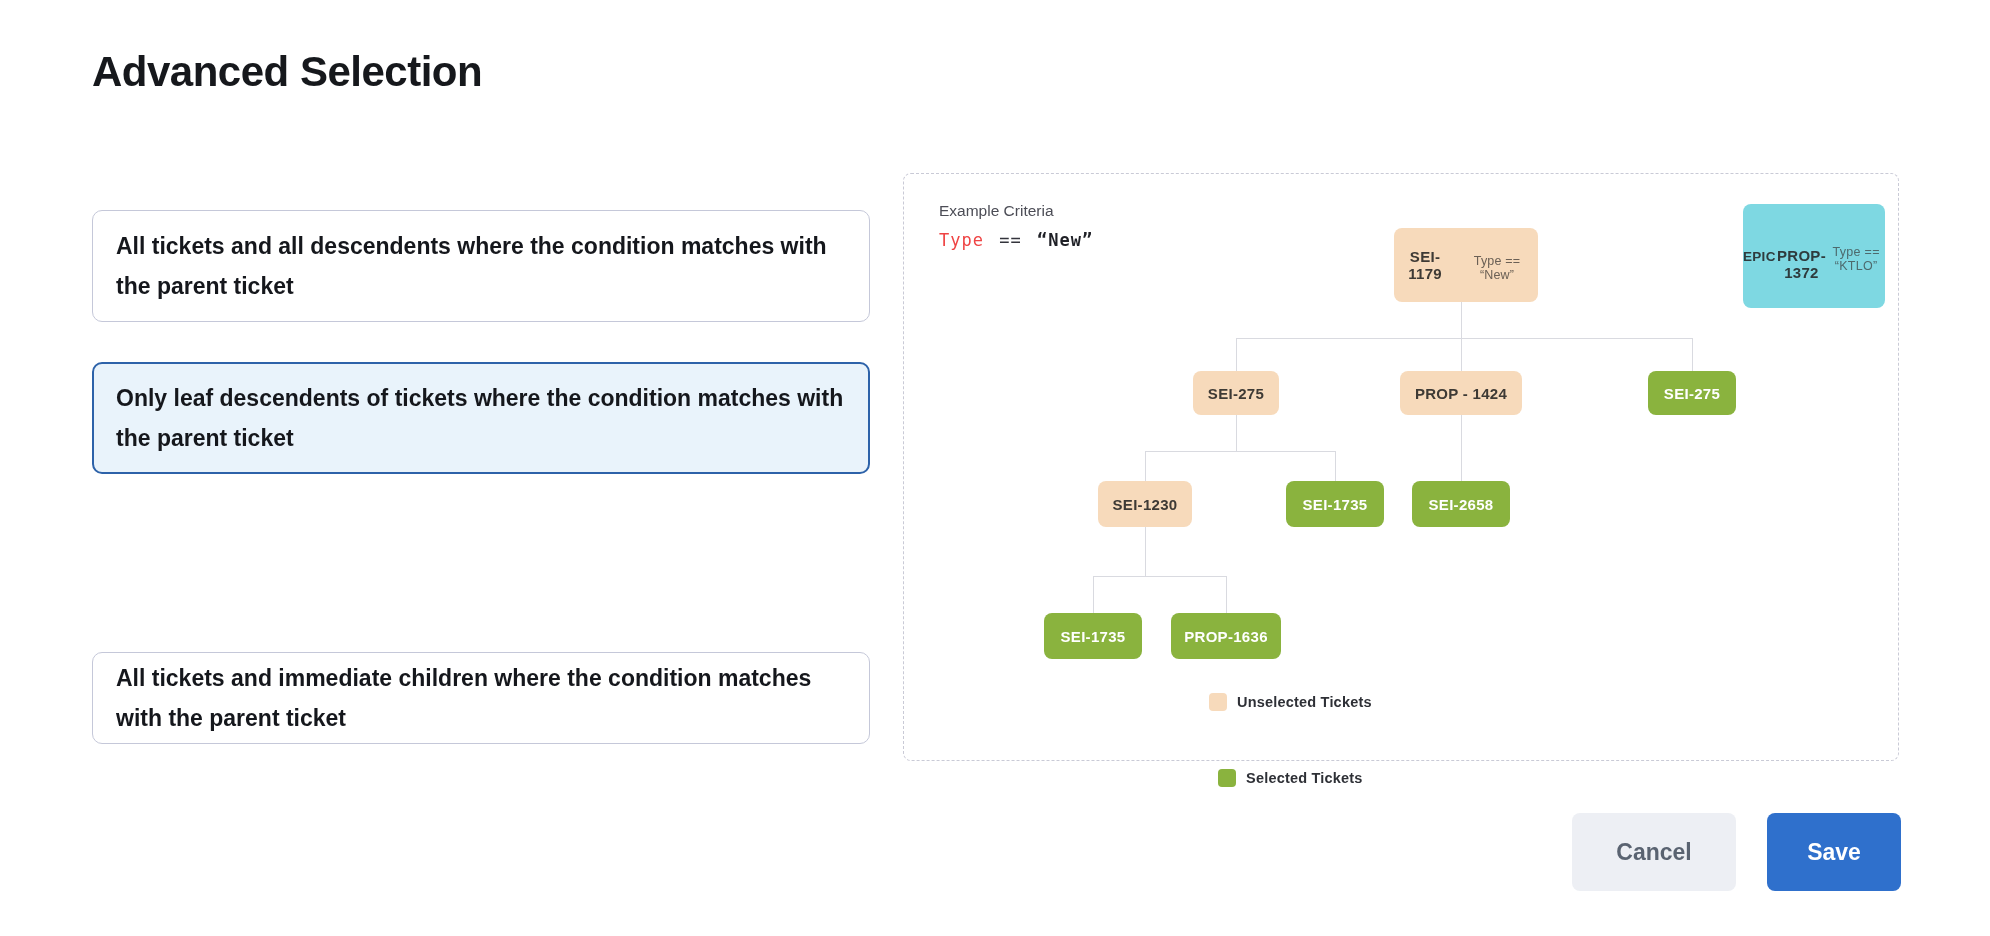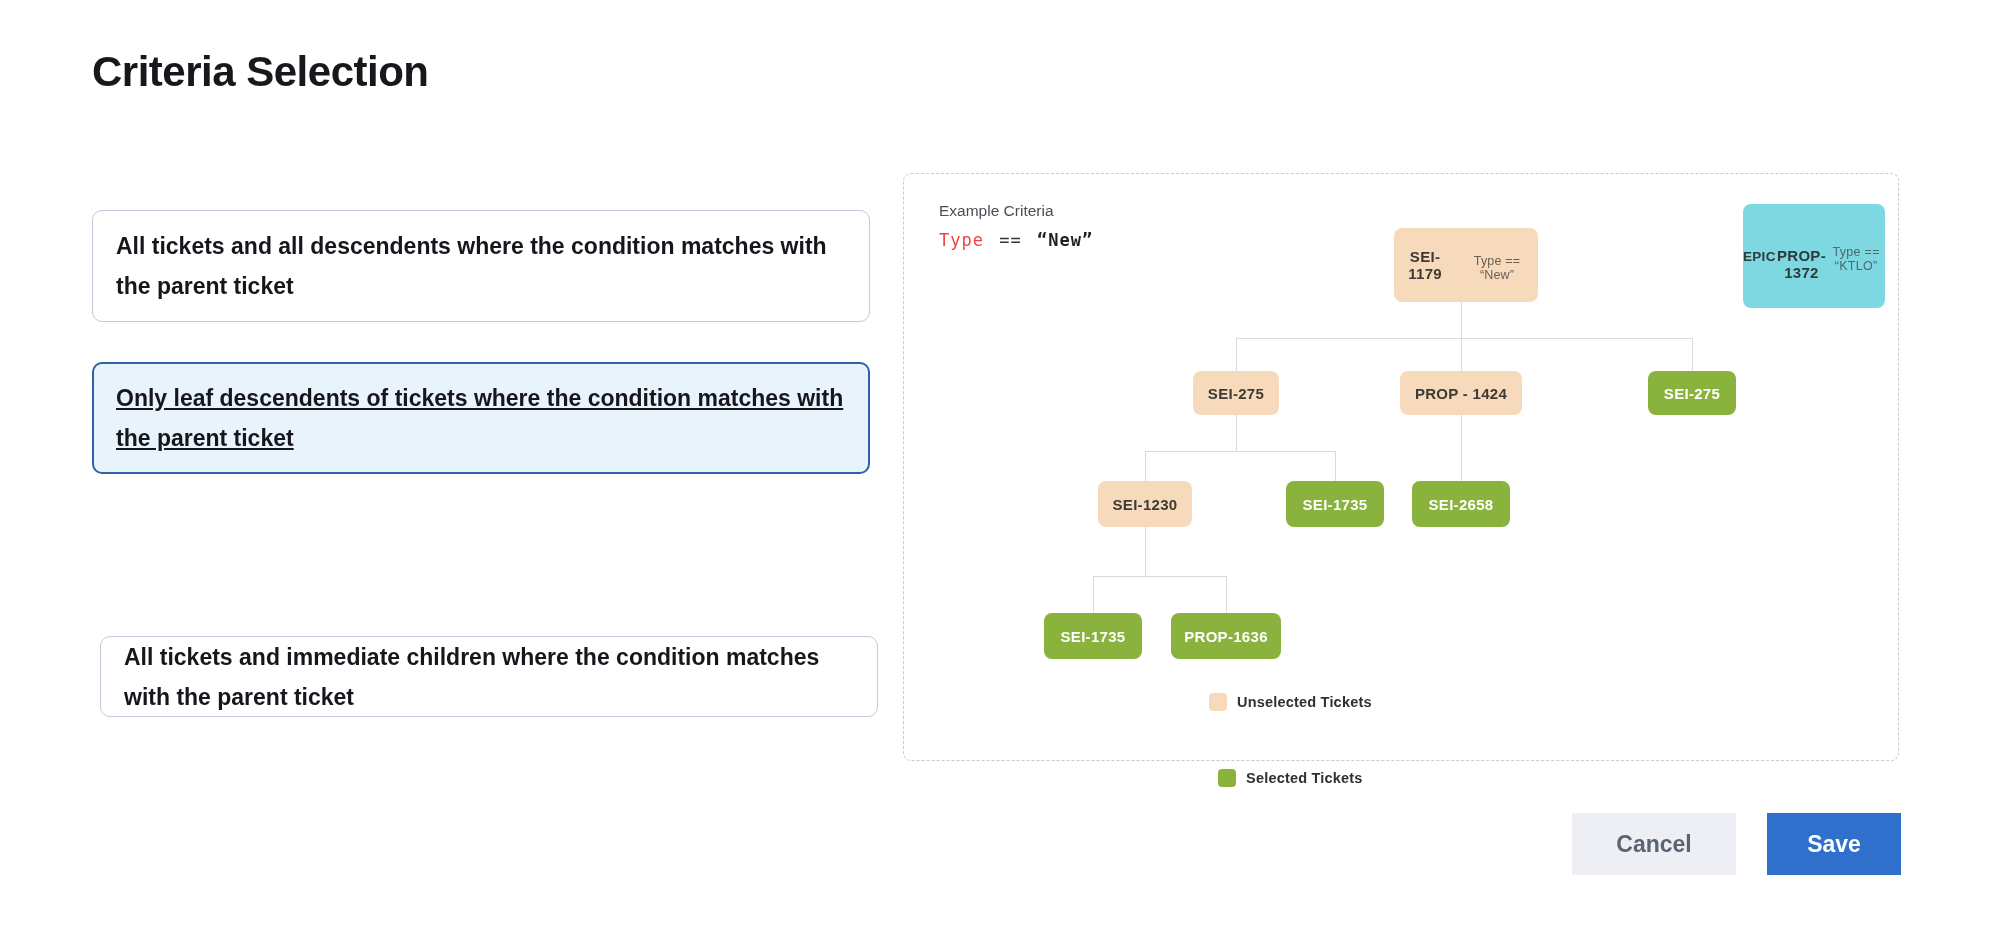--- a/index.html
+++ b/index.html
@@ -37,26 +37,25 @@
     font-size: 23px;
     font-weight: 600;
     line-height: 40px;
     color: #15171c;
     cursor: pointer;
   }
   .option-card.selected {
     border: 2px solid #2d62a9;
     background: #e9f3fb;
     padding: 14px 22px;
-    text-decoration: underline;
   }
   .card-1 { top: 210px; height: 112px; }
   .card-2 { top: 362px; height: 112px; }
   .card-3 { top: 512px; height: 72px; }
-  .card-4 { top: 636px; height: 81px; margin-left: 8px; }
+  .card-4 { top: 652px; height: 92px; }
 
   
   .example-panel {
     position: absolute;
     left: 903px; top: 173px;
     width: 996px; height: 588px;
     border: 1.5px dashed #c9cad6;
     border-radius: 8px;
   }
   .panel-heading {
@@ -145,40 +144,40 @@
   .legend-item { display: flex; align-items: center; gap: 10px; }
   .legend-swatch { width: 18px; height: 18px; border-radius: 4px; }
   .legend-swatch.peach-sw { background: #f7dabb; }
   .legend-swatch.green-sw { background: #8ab33e; }
   .legend-label { font-size: 14.5px; font-weight: 700; color: #2e3036; letter-spacing: 0.2px; }
 
   
   .btn {
     position: absolute;
     top: 813px;
-    height: 62px;
+    height: 78px;
     border: none;
-    border-radius: 0;
+    border-radius: 8px;
     font-family: "Liberation Sans", sans-serif;
     font-size: 23px;
     font-weight: 700;
     display: flex;
     align-items: center;
     justify-content: center;
     cursor: pointer;
   }
   .btn-cancel { left: 1572px; width: 164px; background: #edeff4; color: #5a6371; }
   .btn-save   { left: 1767px; width: 134px; background: #2f70cc; color: #ffffff; }
 </style>
 </head>
 <body>
 
 <div class="canvas">
 
-  <h1 class="page-title">Criteria Selection</h1>
+  <h1 class="page-title">Advanced Selection</h1>
 
   <div class="option-card card-1">
     <span>All tickets and all descendents where the condition matches with the parent ticket</span>
   </div>
 
   <div class="option-card card-2 selected">
     <span>Only leaf descendents of tickets where the condition matches with the parent ticket</span>
   </div>
 
 

